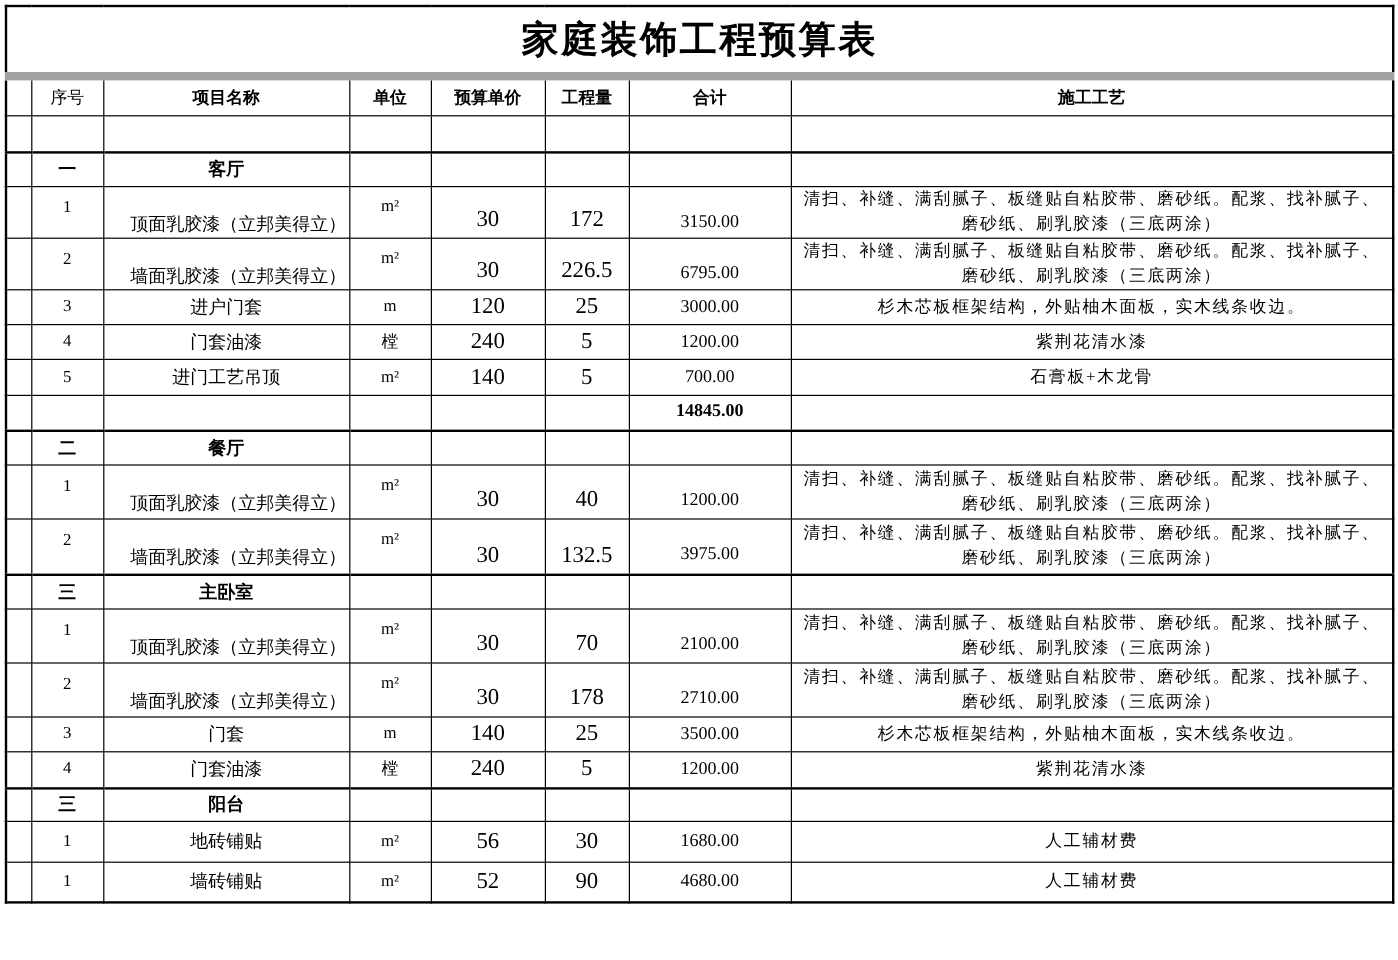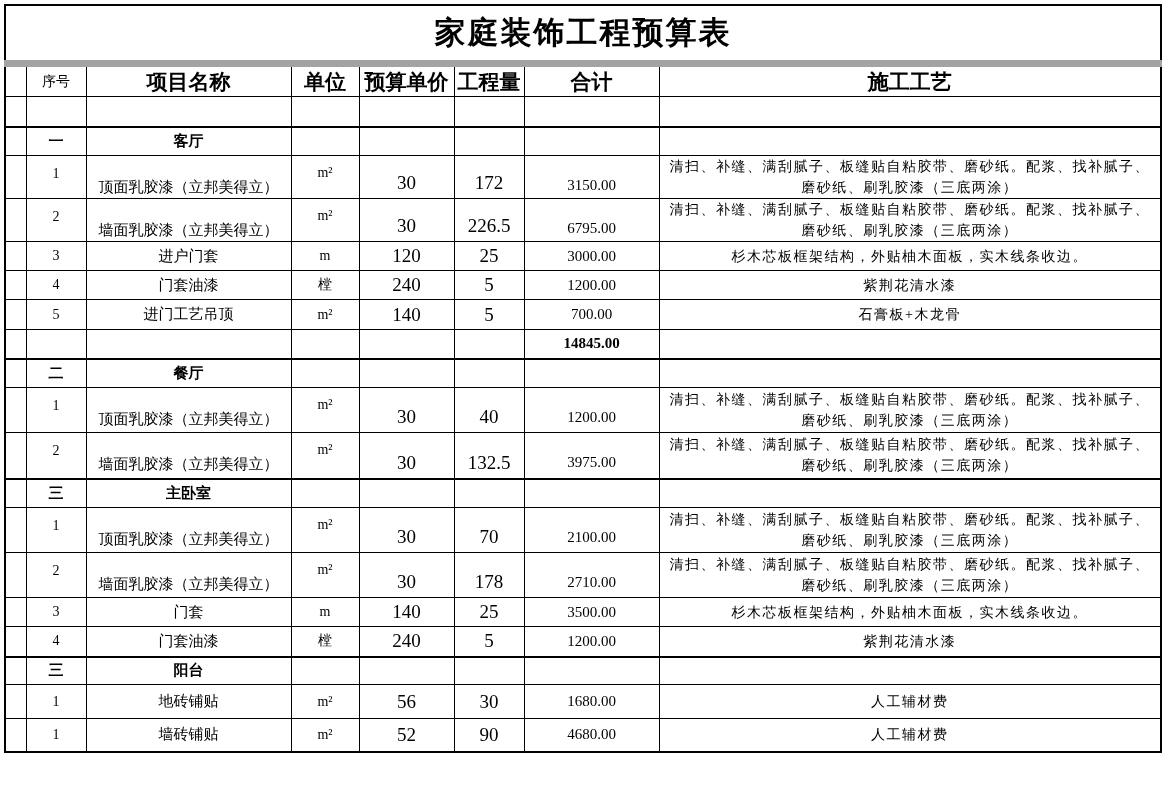--- a/index.html
+++ b/index.html
@@ -28,40 +28,40 @@
     overflow: hidden;
     font-weight: normal;
   }
   .title-cell {
     height: 54px;
     font-size: 31px;
     font-weight: bold;
     letter-spacing: 2px;
     border-bottom: 7px solid #a3a3a3;
   }
-  .header-row th { height: 29px; font-size: 21px; font-weight: bold; }
+  .header-row th { height: 29px; font-size: 14px; font-weight: bold; }
   .header-row th.h-no { font-weight: normal; font-size: 14px; }
   .c-gutter { }
   .c-no   { font-size: 14px; }
   .c-name { font-size: 15px; margin-top: 44px; }
   .c-unit { font-size: 14px; }
   .c-price, .c-qty { font-size: 19px; }
   .c-total { font-size: 15px; }
   .c-proc {
     font-size: 14px;
     line-height: 1.5;
     padding: 0 8px;
     letter-spacing: 1.5px;
   }
   tr.row-section td { font-weight: bold; font-size: 15px; border-top: 2px solid #000; }
   tr.row-subtotal .c-total { font-weight: bold; }
   tr.tall .c-price, tr.tall .c-qty { vertical-align: bottom; padding-bottom: 4px; }
   tr.tall .c-total { vertical-align: top; padding-top: 21px; }
   tr.tall .c-unit  { vertical-align: top; padding-top: 9px; }
-  tr.tall .c-name  { vertical-align: top; padding-top: 22px; }
+  tr.tall .c-name  { vertical-align: top; padding-top: 22px; text-align: right; }
   tr.tall .c-no    { vertical-align: top; padding-top: 10px; }
 </style>
 </head>
 <body>
 
 <table class="budget">
   <colgroup>
     <col style="width:21px">
     <col style="width:60px">
     <col style="width:205px">

